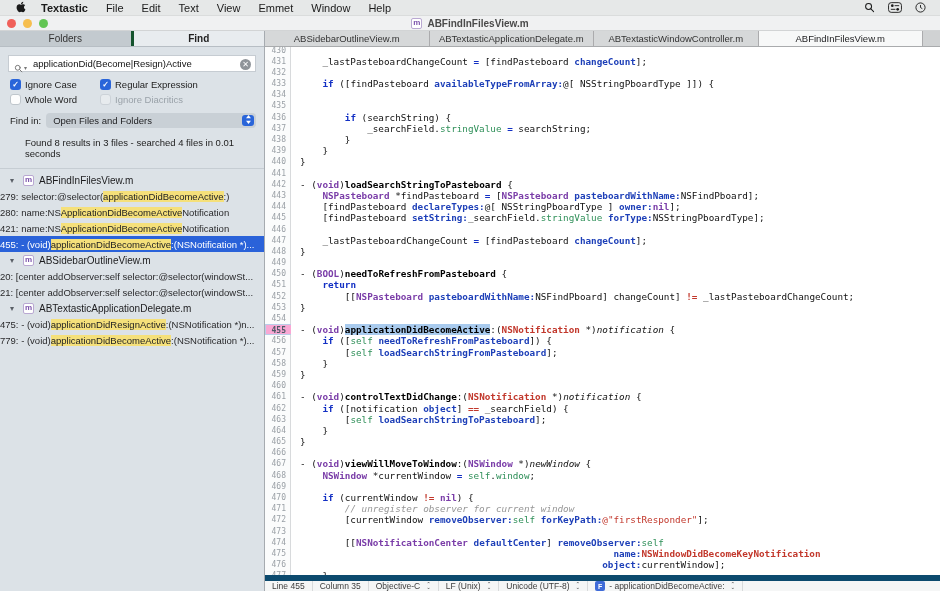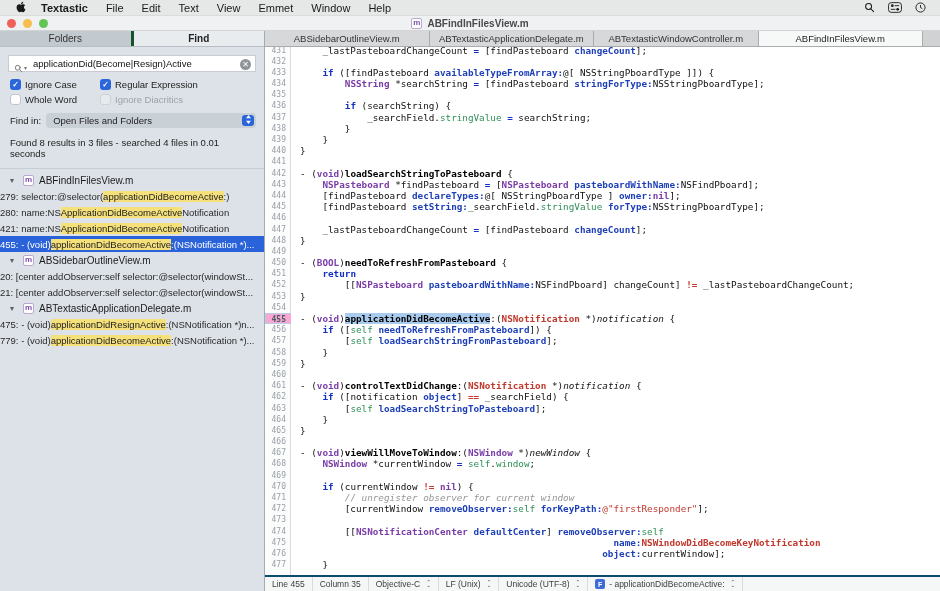--- a/index.html
+++ b/index.html
@@ -49,21 +49,21 @@
   .cb{width:11px;height:11px;border-radius:3px;flex:none}
   .cb.on{background:var(--accent);color:#fff;font-size:8px;line-height:11px;text-align:center;font-weight:bold}
   .cb.off{background:#fdfdfd;border:1px solid #bfc6cc}
   .opt.disabled{color:#9aa2a9}
   .opt.disabled .cb{background:#e7ebee;border-color:#ccd2d8}
   #findin{display:flex;align-items:center;margin:8px 8px 0 10px;font-size:9.5px;color:#222;gap:5px}
   #findin-select{flex:1;position:relative;background:#c9d0d6;border-radius:4px;height:15px;
     display:flex;align-items:center;padding:0 18px 0 7px;color:#1d1d1f}
   #findin-stepper{position:absolute;right:2px;top:2px;width:12px;height:11px;background:var(--accent);
     border-radius:3px;display:flex;align-items:center;justify-content:center}
-  #summary{margin:9px 10px 0;font-size:9.5px;color:#222}
+  #summary{margin:9px 25px 0;font-size:9.5px;color:#222}
   #results{margin-top:9px;border-top:1px solid #c6cdd3;padding-top:3px}
   .res-file{height:16px;display:flex;align-items:center;gap:5px;padding-left:10px;
     font-size:10px;color:#1c1c1e;white-space:nowrap;overflow:hidden}
   .res-file .disc{color:#5a6067;font-size:8px;width:8px;flex:none}
   .res-match{height:16px;display:flex;align-items:center;font-size:9.5px;
     color:#2a2a2c;white-space:pre;overflow:hidden}
   .res-match.selected{background:var(--row-sel);color:#fff}
   .hlt{background:var(--hl-yellow);color:#222}
 
   
@@ -92,21 +92,21 @@
   .sg-d{color:#000;font-weight:bold}
   .sg-dh{color:#000;font-weight:bold;background:var(--word-sel)}
   .sg-g{color:#2e8f58}
   .sg-r{color:#c2382c;font-weight:bold}
   .sg-s{color:#c2382c}
   .sg-c{color:#969696;font-style:italic}
   .sg-i{color:#111;font-style:italic}
 
   
   #statusbar{position:absolute;left:265px;top:575px;width:675px;height:16px;background:#f5f6f6;
-    border-top:2px solid #0c4a6e;display:flex;align-items:center;font-size:8.5px;color:#3c3c3c}
+    border-top:6px solid #0c4a6e;display:flex;align-items:center;font-size:8.5px;color:#3c3c3c}
   .st-item{display:flex;align-items:center;gap:4px;padding:0 7px;border-right:1px solid #d8dadb;height:100%}
   .fbadge{width:10px;height:10px;background:#3f6bd8;border-radius:2px;color:#fff;font-size:7px;
     font-weight:bold;display:flex;align-items:center;justify-content:center;flex:none}
   .updown{display:flex;flex-direction:column;font-size:5.5px;color:#555;margin-left:2px;line-height:3.5px}
   .updown span{display:block;height:3.5px}
 
   #v-divider{position:absolute;left:264px;top:31px;width:1px;height:560px;background:#a6abb0}
 </style>
 </head>
 <body>
@@ -244,24 +244,25 @@
 
   <div id="ed-tabs">
       <div class="ed-tab">ABSidebarOutlineView.m</div>
       <div class="ed-tab">ABTextasticApplicationDelegate.m</div>
       <div class="ed-tab">ABTextasticWindowController.m</div>
       <div class="ed-tab active">ABFindInFilesView.m</div>
     </div>
 
   <div id="code">
     <div id="code-inner">
+        <div class="cl"><span class="ln">430</span><span class="lc"></span></div>
         <div class="cl"><span class="ln">431</span><span class="lc"><span class="sg-p">    _lastPasteboardChangeCount </span><span class="sg-k">=</span><span class="sg-p"> [findPasteboard </span><span class="sg-m">changeCount</span><span class="sg-p">];</span></span></div>
         <div class="cl"><span class="ln">432</span><span class="lc"></span></div>
         <div class="cl"><span class="ln">433</span><span class="lc"><span class="sg-p">    </span><span class="sg-k">if</span><span class="sg-p"> ([findPasteboard </span><span class="sg-m">availableTypeFromArray:</span><span class="sg-p">@[ NSStringPboardType ]]) {</span></span></div>
-        <div class="cl"><span class="ln">434</span><span class="lc"><span class="sg-p">        </span><span class="sg-t">NSString</span><span class="sg-p"> *searchString </span><span class="sg-k">=</span><span class="sg-p"> [findPasteboard </span><span class="sg-m">stringForType:</span><span class="sg-p">NSStringPboardType];</span></span></div>
+        <div class="cl"><span class="ln">434</span></div>
         <div class="cl"><span class="ln">435</span><span class="lc"></span></div>
         <div class="cl"><span class="ln">436</span><span class="lc"><span class="sg-p">        </span><span class="sg-k">if</span><span class="sg-p"> (searchString) {</span></span></div>
         <div class="cl"><span class="ln">437</span><span class="lc"><span class="sg-p">            _searchField.</span><span class="sg-g">stringValue</span><span class="sg-p"> </span><span class="sg-k">=</span><span class="sg-p"> searchString;</span></span></div>
         <div class="cl"><span class="ln">438</span><span class="lc"><span class="sg-p">        }</span></span></div>
         <div class="cl"><span class="ln">439</span><span class="lc"><span class="sg-p">    }</span></span></div>
         <div class="cl"><span class="ln">440</span><span class="lc"><span class="sg-p">}</span></span></div>
         <div class="cl"><span class="ln">441</span><span class="lc"></span></div>
         <div class="cl"><span class="ln">442</span><span class="lc"><span class="sg-p">- (</span><span class="sg-t">void</span><span class="sg-p">)</span><span class="sg-d">loadSearchStringToPasteboard</span><span class="sg-p"> {</span></span></div>
         <div class="cl"><span class="ln">443</span><span class="lc"><span class="sg-p">    </span><span class="sg-t">NSPasteboard</span><span class="sg-p"> *findPasteboard </span><span class="sg-k">=</span><span class="sg-p"> [</span><span class="sg-t">NSPasteboard</span><span class="sg-p"> </span><span class="sg-m">pasteboardWithName:</span><span class="sg-p">NSFindPboard];</span></span></div>
         <div class="cl"><span class="ln">444</span><span class="lc"><span class="sg-p">    [findPasteboard </span><span class="sg-m">declareTypes:</span><span class="sg-p">@[ NSStringPboardType ] </span><span class="sg-m">owner:</span><span class="sg-t">nil</span><span class="sg-p">];</span></span></div>

